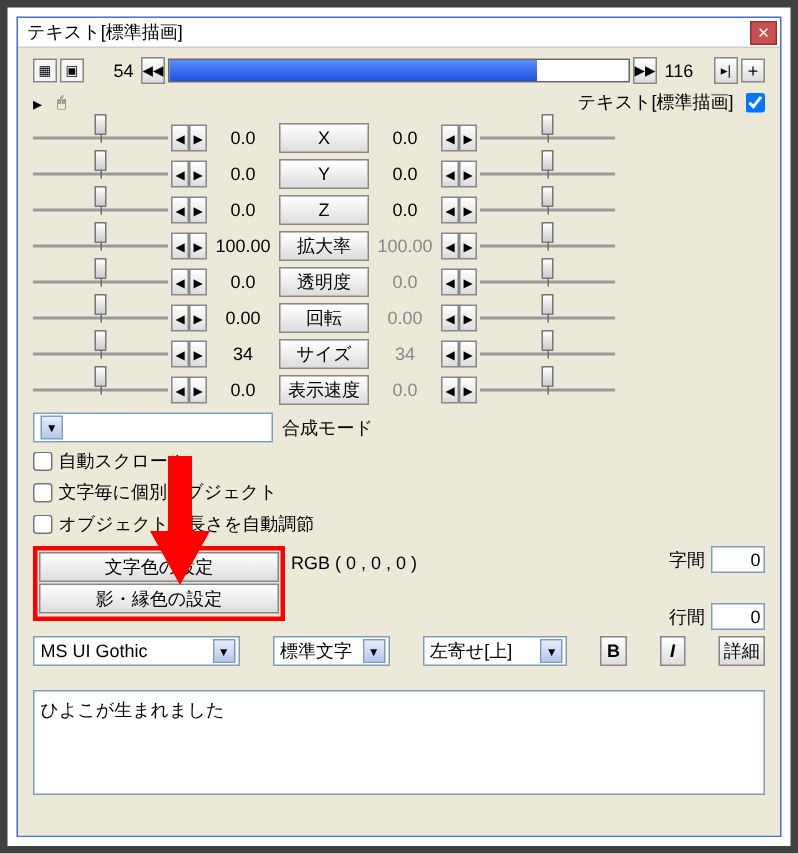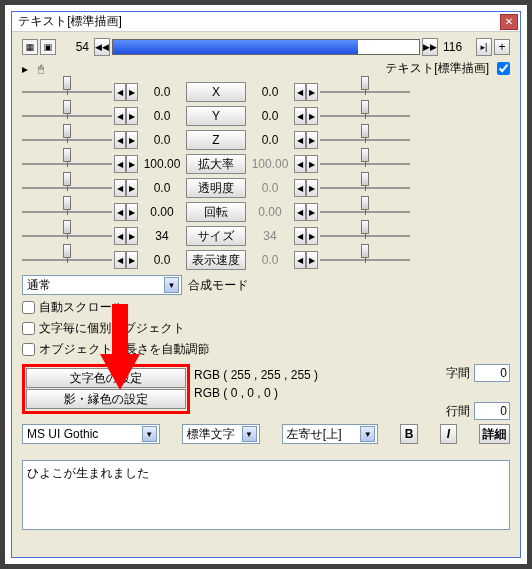--- a/index.html
+++ b/index.html
@@ -249,21 +249,20 @@
             </div>
             <div class="slider-cell-r">
               <div class="slider-track"></div>
               <div class="slider-thumb" style="left:50%"></div>
             </div>
           </div>
         </div>
 
       <div class="blend-row">
         <div class="dropdown" style="width:160px">
-          <span class="dd-text">通常</span>
           <div class="dd-arrow">▼</div>
         </div>
         <span>合成モード</span>
       </div>
 
       <div class="check-line">
           <input type="checkbox" class="chk" style="">
           <span>自動スクロール</span>
         </div>
       <div class="check-line">
@@ -279,21 +278,20 @@
         <div style="display:flex; align-items:flex-start; gap:0;">
           <div class="color-buttons">
             <div class="wide-btn">
                 <span>文字色の設定</span>
               </div>
             <div class="wide-btn">
                 <span>影・縁色の設定</span>
               </div>
           </div>
           <div style="display:flex; flex-direction:column; gap:4px; padding-top:4px;">
-            <span class="rgb-text">RGB ( 255 , 255 , 255 )</span>
             <span class="rgb-text">RGB ( 0 , 0 , 0 )</span>
           </div>
         </div>
         <div class="spacing-block">
           <div class="spacing-row">
             <span>字間</span>
             <input class="spacing-input" value="0" style="">
           </div>
           <div class="spacing-row">
             <span>行間</span>
@@ -314,21 +312,21 @@
         <div class="dropdown" style="width:112px">
           <span class="dd-text">左寄せ[上]</span>
           <div class="dd-arrow">▼</div>
         </div>
         <div class="square-btn">
             <span>B</span>
           </div>
         <div class="square-btn">
             <span style="font-style:italic">I</span>
           </div>
-        <div class="square-btn" style="width:36px;font-weight:bold">
+        <div class="square-btn" style="width:36px;font-weight:normal">
             <span>詳細</span>
           </div>
       </div>
 
       <textarea class="textarea" id="text-input" style="">ひよこが生まれました</textarea>
 
     </div>
   </div>
 
   <div class="red-arrow">

